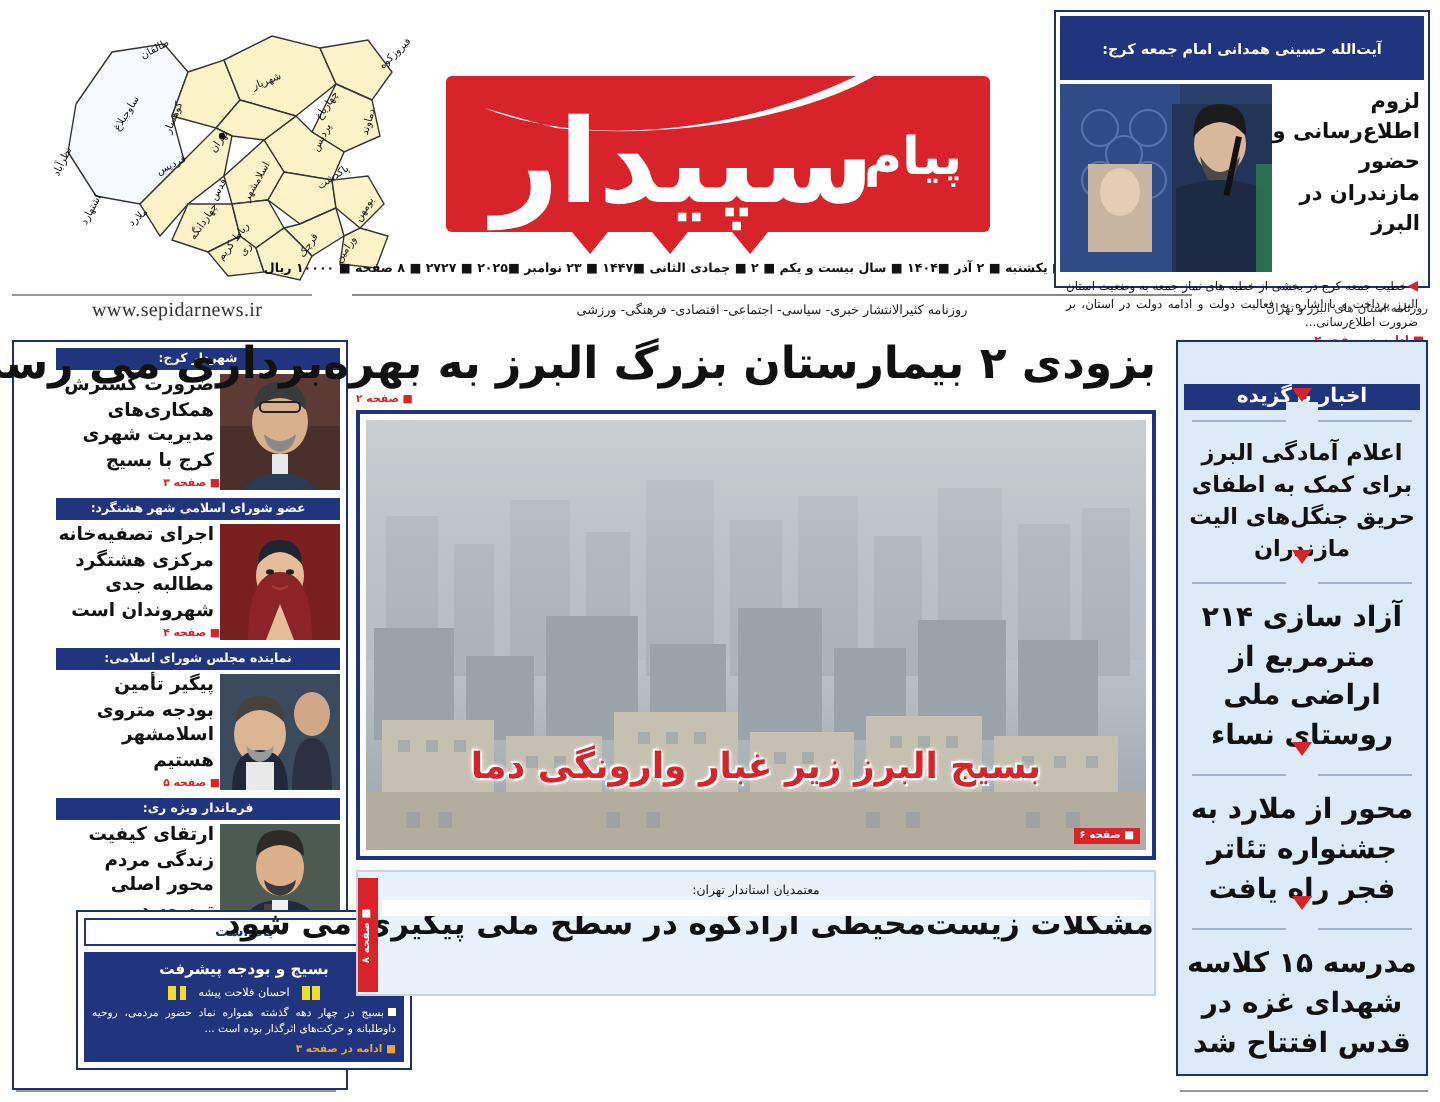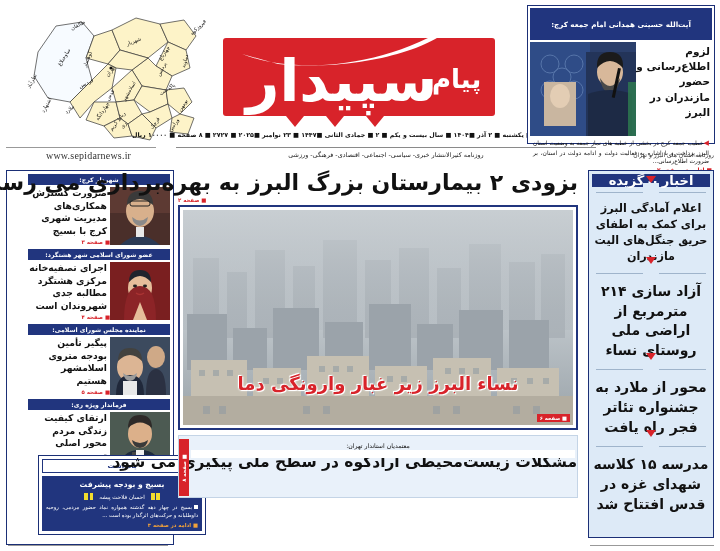--- a/index.html
+++ b/index.html
@@ -112,22 +112,22 @@
     display:flex;align-items:center;justify-content:center;}
   .c-bot-tab span{transform:rotate(-90deg);white-space:nowrap;}
   .c-bot-kicker{text-align:center;font-size:6.2px;padding-top:6px;color:#111;}
   .c-bot-head{text-align:center;font-size:15.5px;font-weight:bold;margin-top:4px;color:#111;
     white-space:nowrap;}
   .c-bot-white{position:absolute;left:12px;right:2px;top:14px;height:8px;background:#fff;}
 
   
   .colR{position:absolute;left:588px;top:170px;width:126px;height:368px;
     border:1.5px solid #1b2f76;background:#ddeaf7;padding:3px;box-sizing:border-box;}
-  .r-head{height:13px;background:#21357e;color:#fff;font-size:13px;font-weight:bold;
-    display:flex;align-items:center;justify-content:center;}
+  .r-head{height:13px;background:#21357e;color:#fff;font-size:10px;font-weight:bold;
+    display:flex;align-items:center;justify-content:center;margin-top:18px;}
   .r-item{text-align:center;font-size:11.2px;font-weight:bold;line-height:1.42;
     color:#111;padding:3px 1px;}
   .r-item.small{font-size:14px;}
   .r-sep{display:flex;align-items:center;justify-content:center;height:11px;position:relative;}
   .r-sep:before{content:"";position:absolute;left:4px;right:4px;top:5px;height:1px;background:#9fb4cb;}
   .r-tri{width:0;height:0;border-left:5px solid transparent;border-right:5px solid transparent;
     border-top:7px solid #d8232a;position:relative;z-index:2;background:transparent;}
   .r-tri-wrap{background:#ddeaf7;padding:0 3px;position:relative;z-index:2;}
   .r-bottom-rule{position:absolute;left:590px;top:545px;width:124px;height:1px;background:#999;}
 </style>
@@ -420,21 +420,21 @@
               <rect x="36" y="196" width="7" height="8"></rect>
             <rect x="120" y="196" width="7" height="8"></rect>
               <rect x="140" y="196" width="7" height="8"></rect>
             <rect x="250" y="196" width="7" height="8"></rect>
               <rect x="270" y="196" width="7" height="8"></rect>
             <rect x="330" y="196" width="7" height="8"></rect>
               <rect x="350" y="196" width="7" height="8"></rect>
           </g>
         </svg>
       </div>
-      <div class="c-caption">نساء البرز زیر غبار وارونگی دما</div>
+      <div class="c-caption">بسیج البرز زیر غبار وارونگی دما</div>
       <div class="c-photo-badge">■ صفحه ۶</div>
     </div>
 
     <div class="c-bottom">
       <div class="c-bot-white"></div>
       <div class="c-bot-tab">
           <span>■ صفحه ۸</span>
         </div>
       <div class="c-bot-kicker">معتمدیان استاندار تهران:</div>
       <div class="c-bot-head">مشکلات زیست‌محیطی آرادکوه در سطح ملی پیگیری می شود</div>

